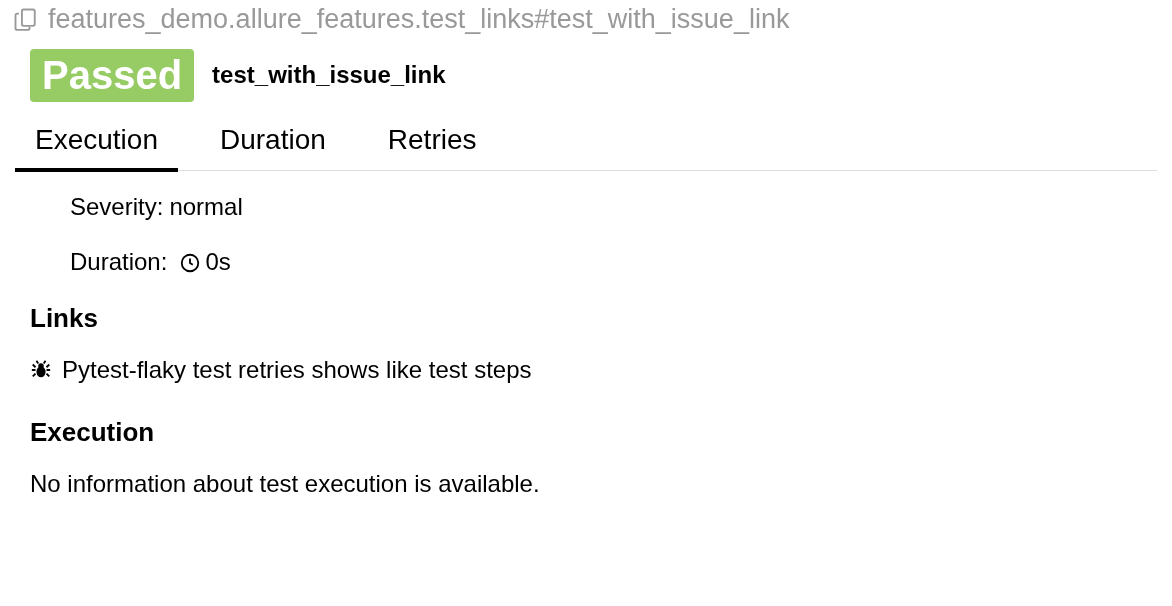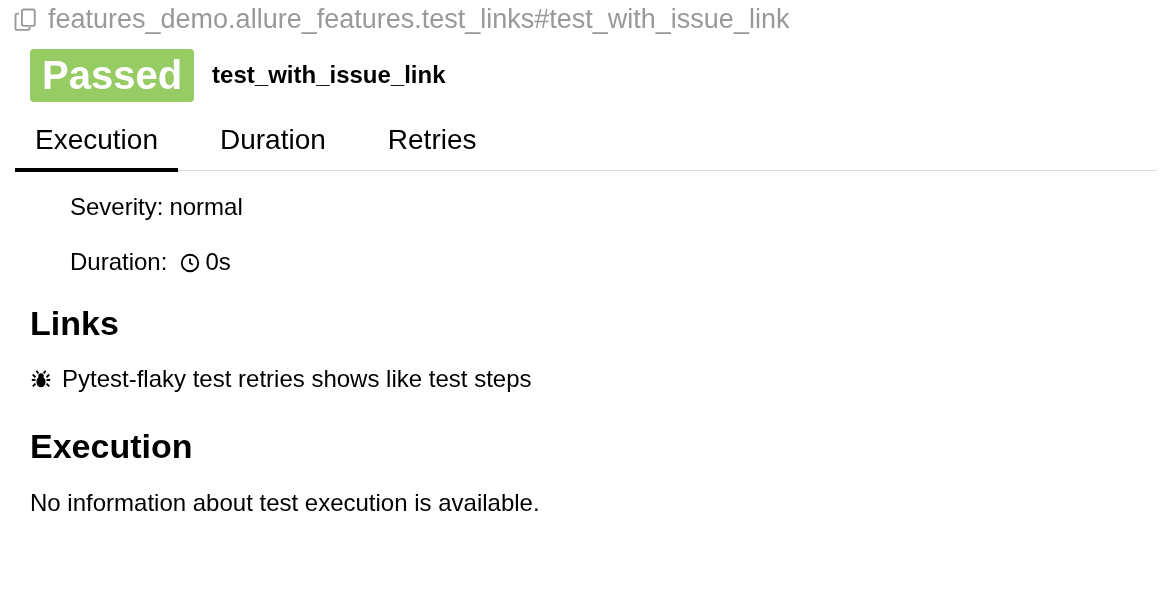--- a/index.html
+++ b/index.html
@@ -93,21 +93,21 @@
   }
   .kv .value {
   }
   .kv svg {
     margin: 0 4px 0 6px;
     position: relative;
     top: 1px;
   }
 
   .section-head {
-    font-size: 34px;
+    font-size: 26px;
     font-weight: 700;
     margin: 4px 0 22px 0;
   }
   .links-list {
     margin-bottom: 32px;
   }
   .link-item {
     display: flex;
     align-items: center;
     margin-bottom: 20px;

